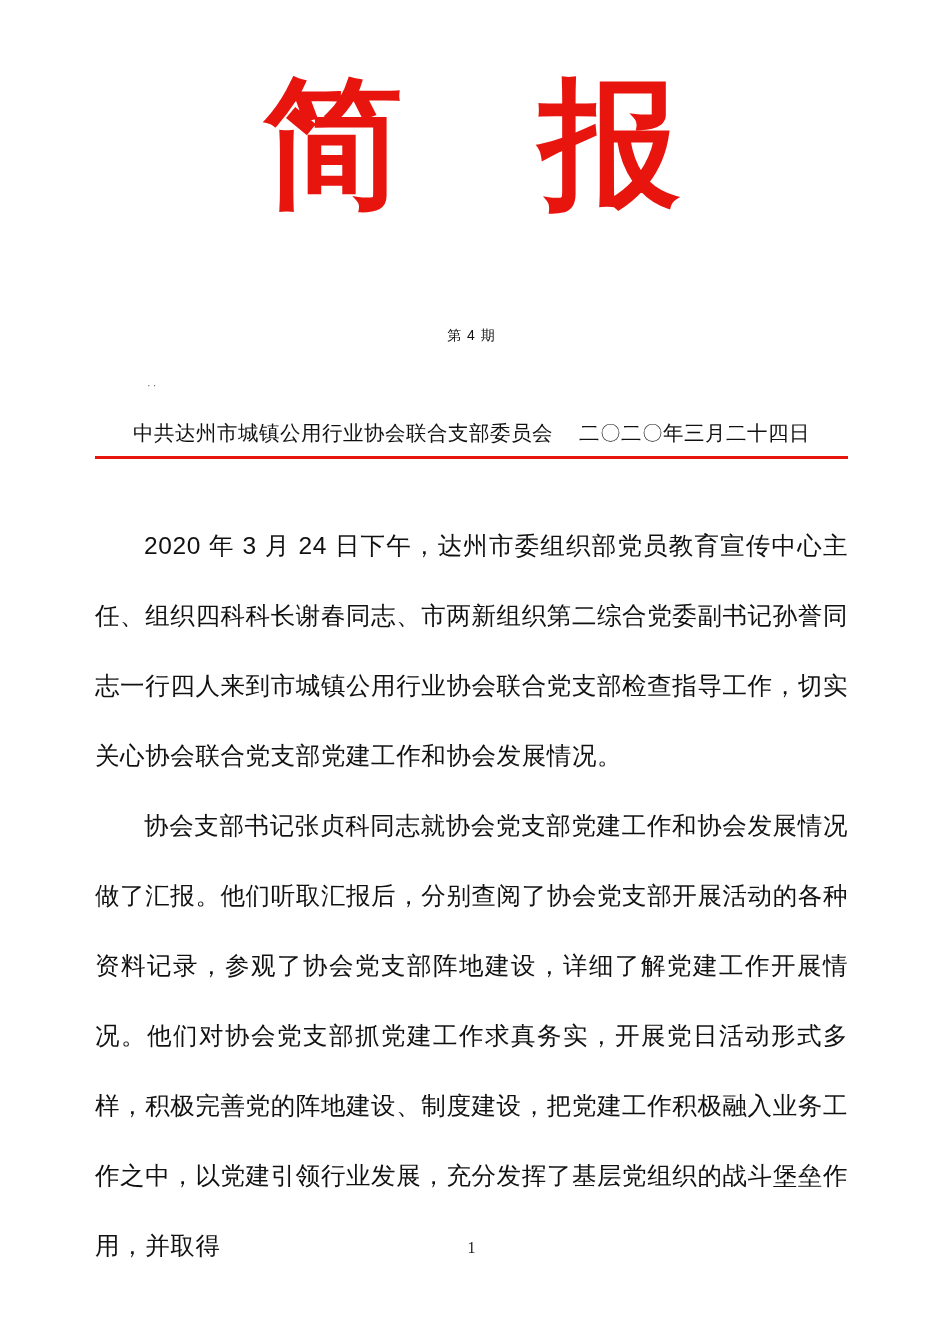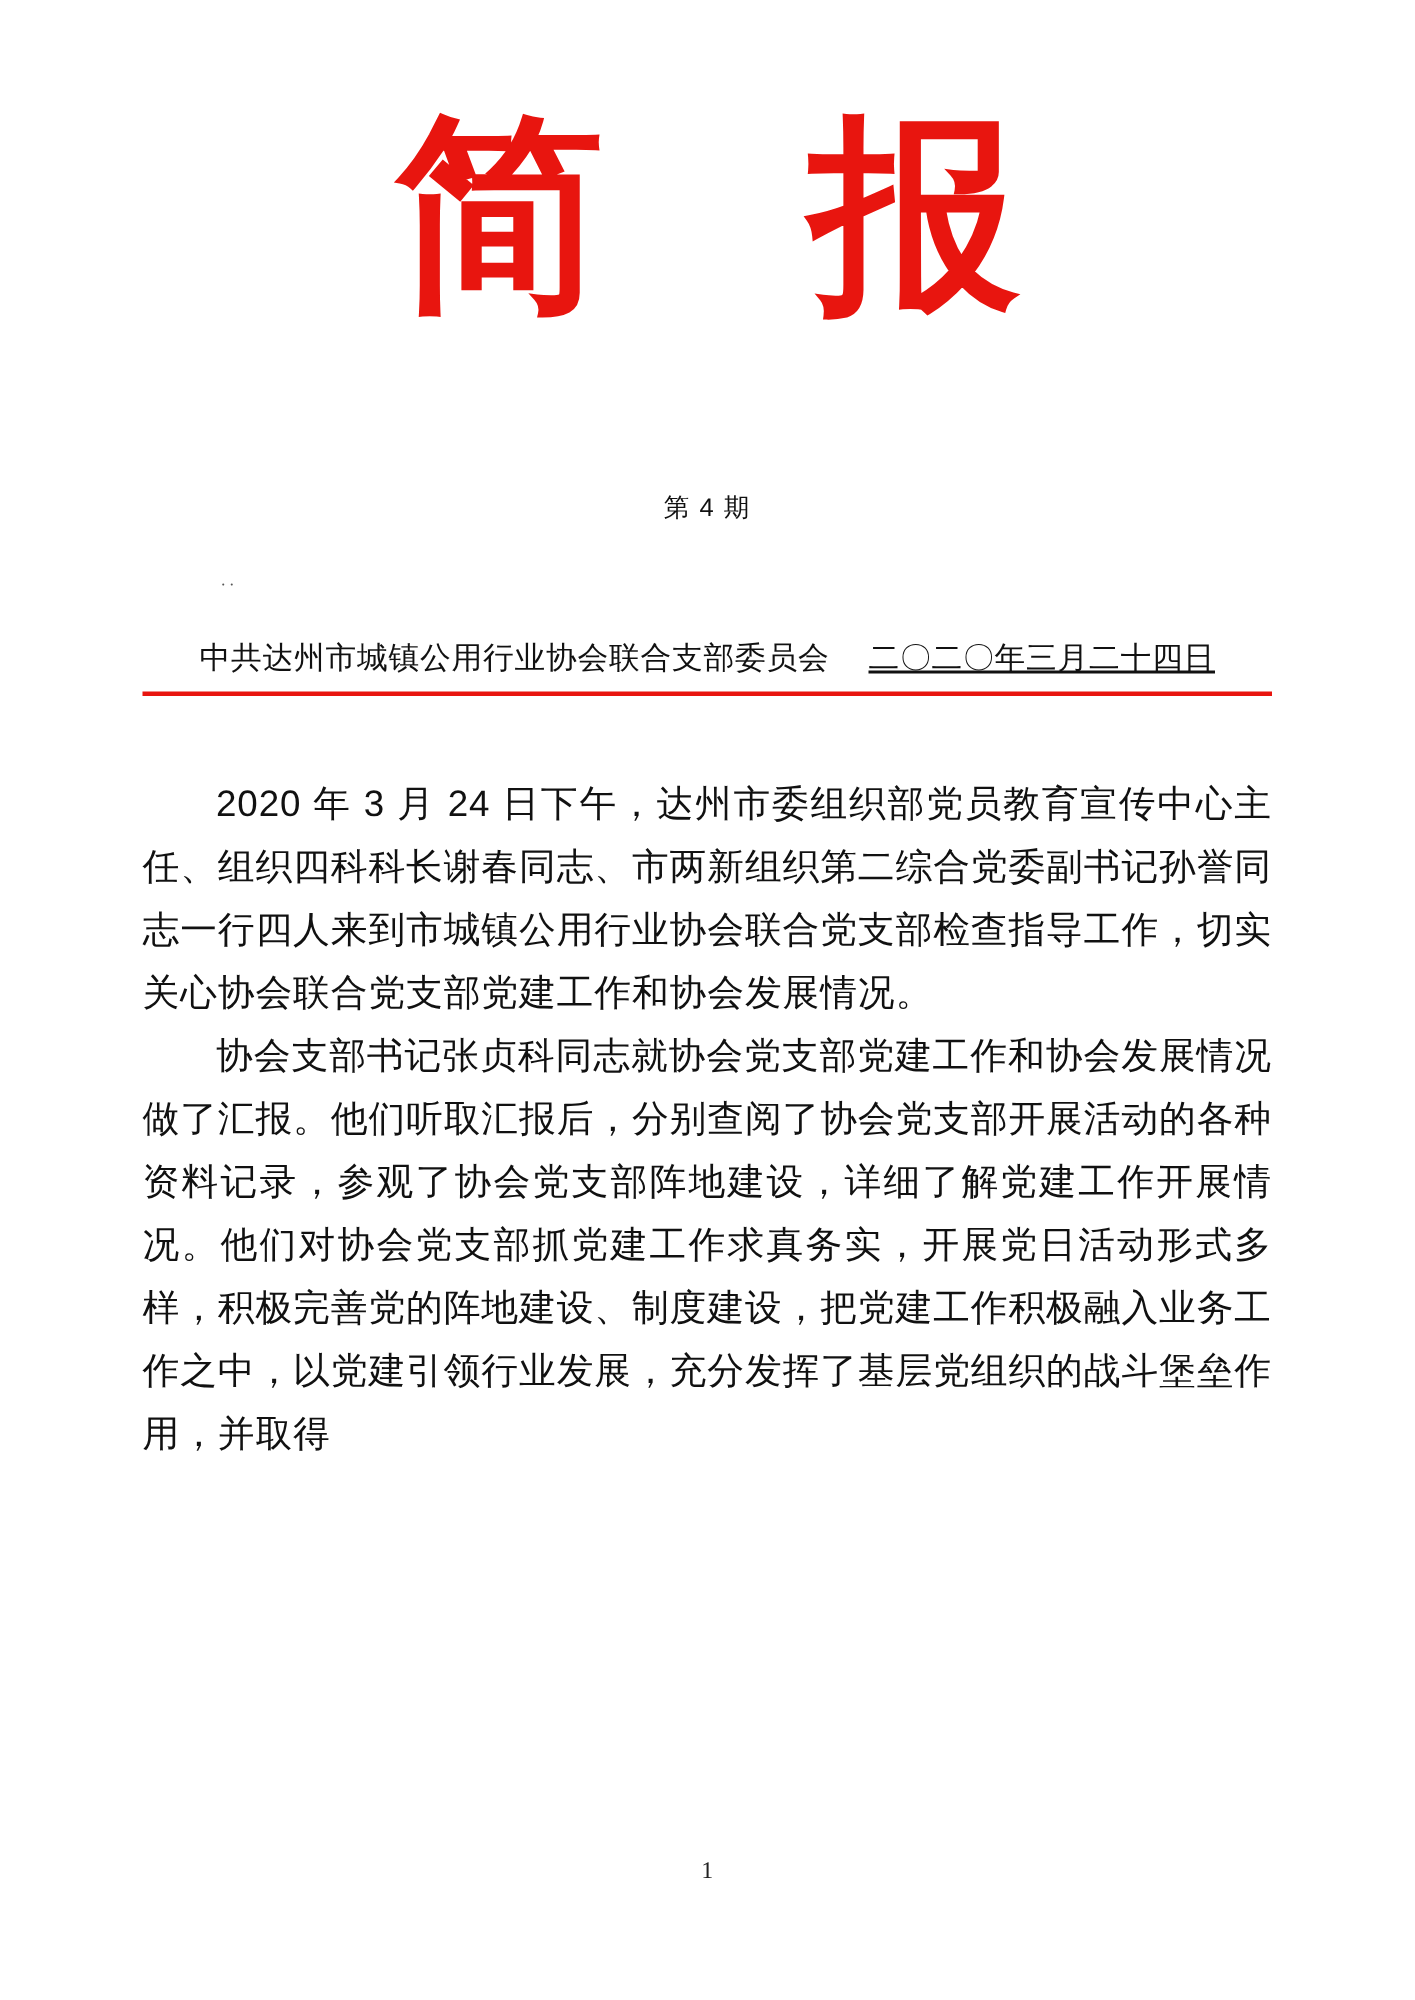--- a/index.html
+++ b/index.html
@@ -30,21 +30,21 @@
     font-size: 140px;
     line-height: 1.25;
     letter-spacing: 44px;
     text-indent: 44px;
     white-space: nowrap;
   }
   .issue-no {
     margin-top: 96px;
     text-align: center;
     font-family: "Liberation Sans", "DejaVu Sans", sans-serif;
-    font-size: 17px;
+    font-size: 14px;
     letter-spacing: 1px;
     color: #111;
   }
   .tiny-mark {
     margin-top: 34px;
     margin-left: 52px;
     font-size: 11px;
     color: #555;
     letter-spacing: 2px;
     height: 12px;
@@ -54,32 +54,32 @@
     display: flex;
     justify-content: center;
     align-items: baseline;
     font-family: "Liberation Sans", "DejaVu Sans", sans-serif;
     font-size: 20.5px;
     color: #111;
     white-space: nowrap;
   }
   .meta-line .issuer { letter-spacing: 0.5px; }
   .meta-line .gap { display: inline-block; width: 26px; }
-  .meta-line .date { letter-spacing: 0.5px; text-decoration: underline; }
+  .meta-line .date { letter-spacing: 0.5px; }
   .red-rule {
     margin-top: 9px;
     height: 3px;
     background: #e8150f;
     width: 100%;
   }
   .body-text {
     margin-top: 52px;
     font-family: "Liberation Sans", "DejaVu Sans", sans-serif;
     font-size: 24.5px;
-    line-height: 42px;
+    line-height: 70px;
     color: #111;
     text-align: justify;
     text-justify: inter-ideograph;
     letter-spacing: 0.6px;
   }
   .body-text p {
     margin: 0;
     text-indent: 2em;
   }
   .page-number {

